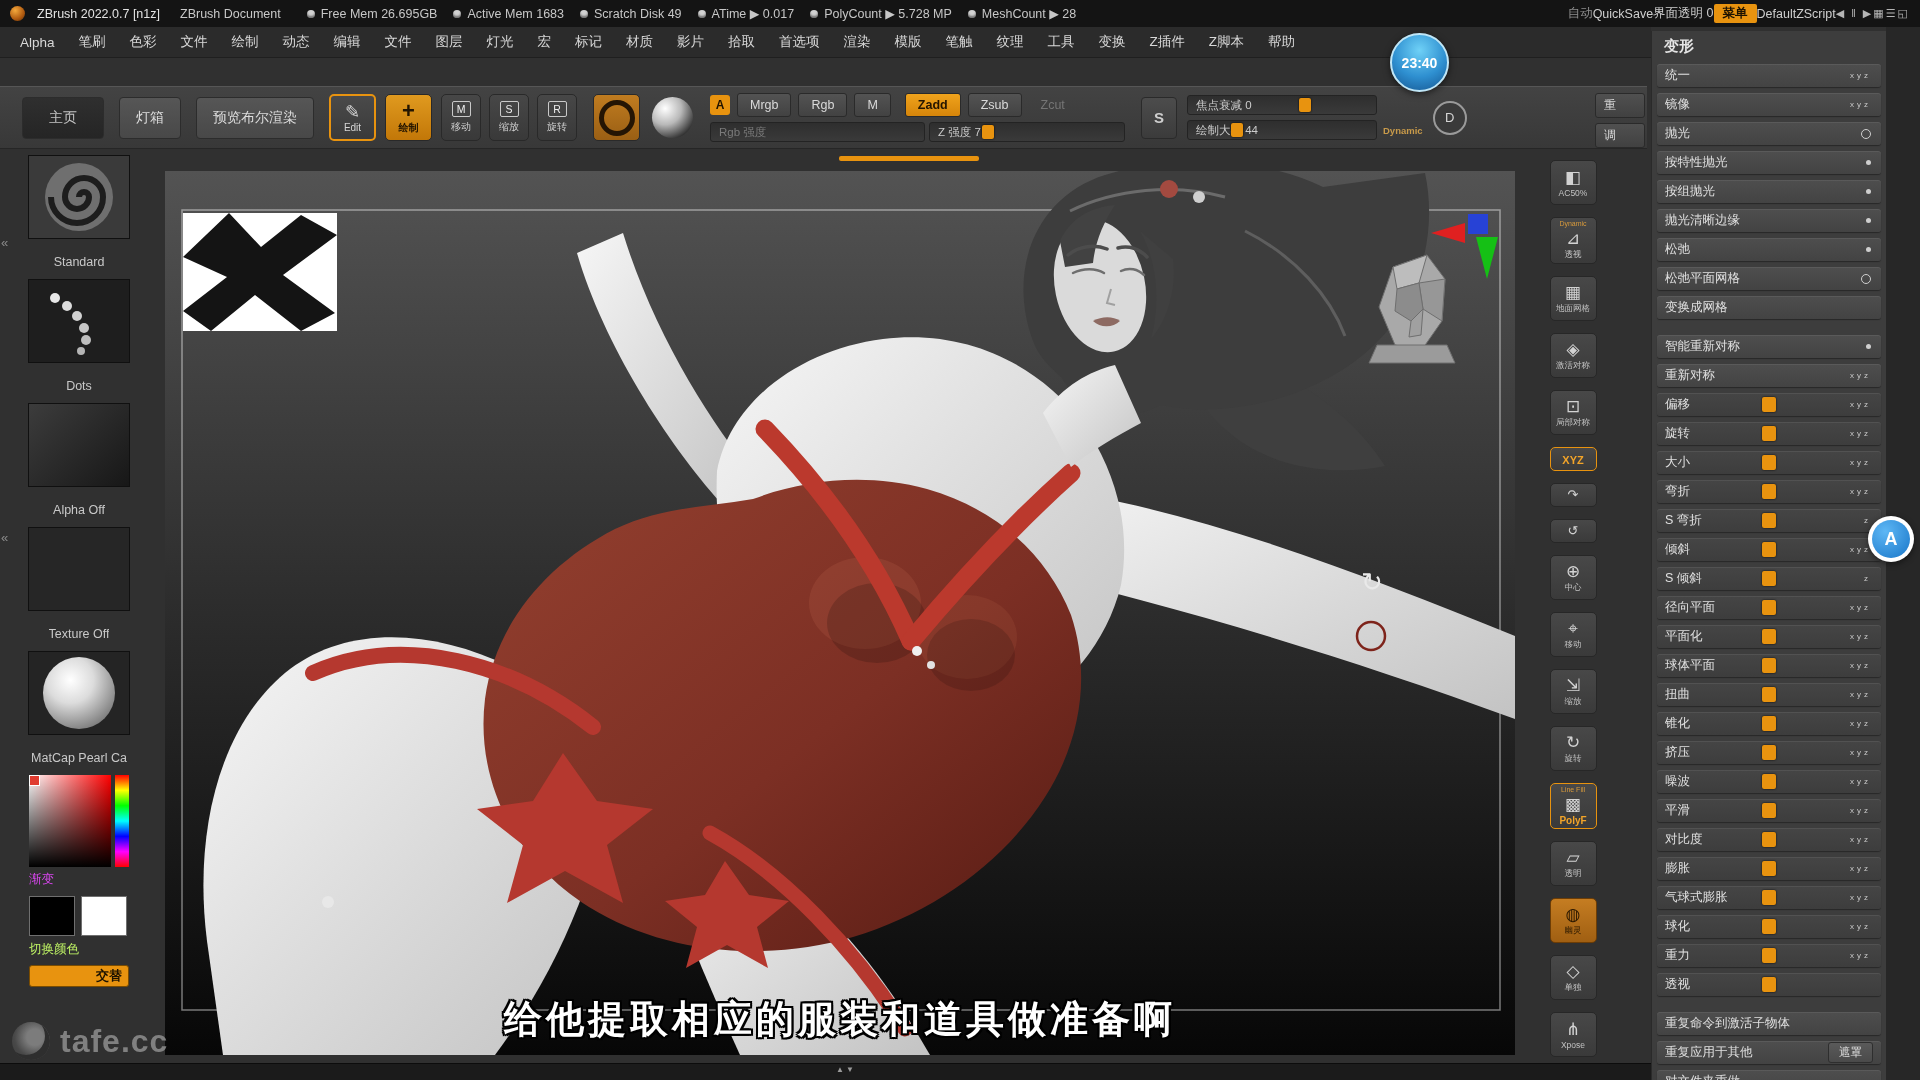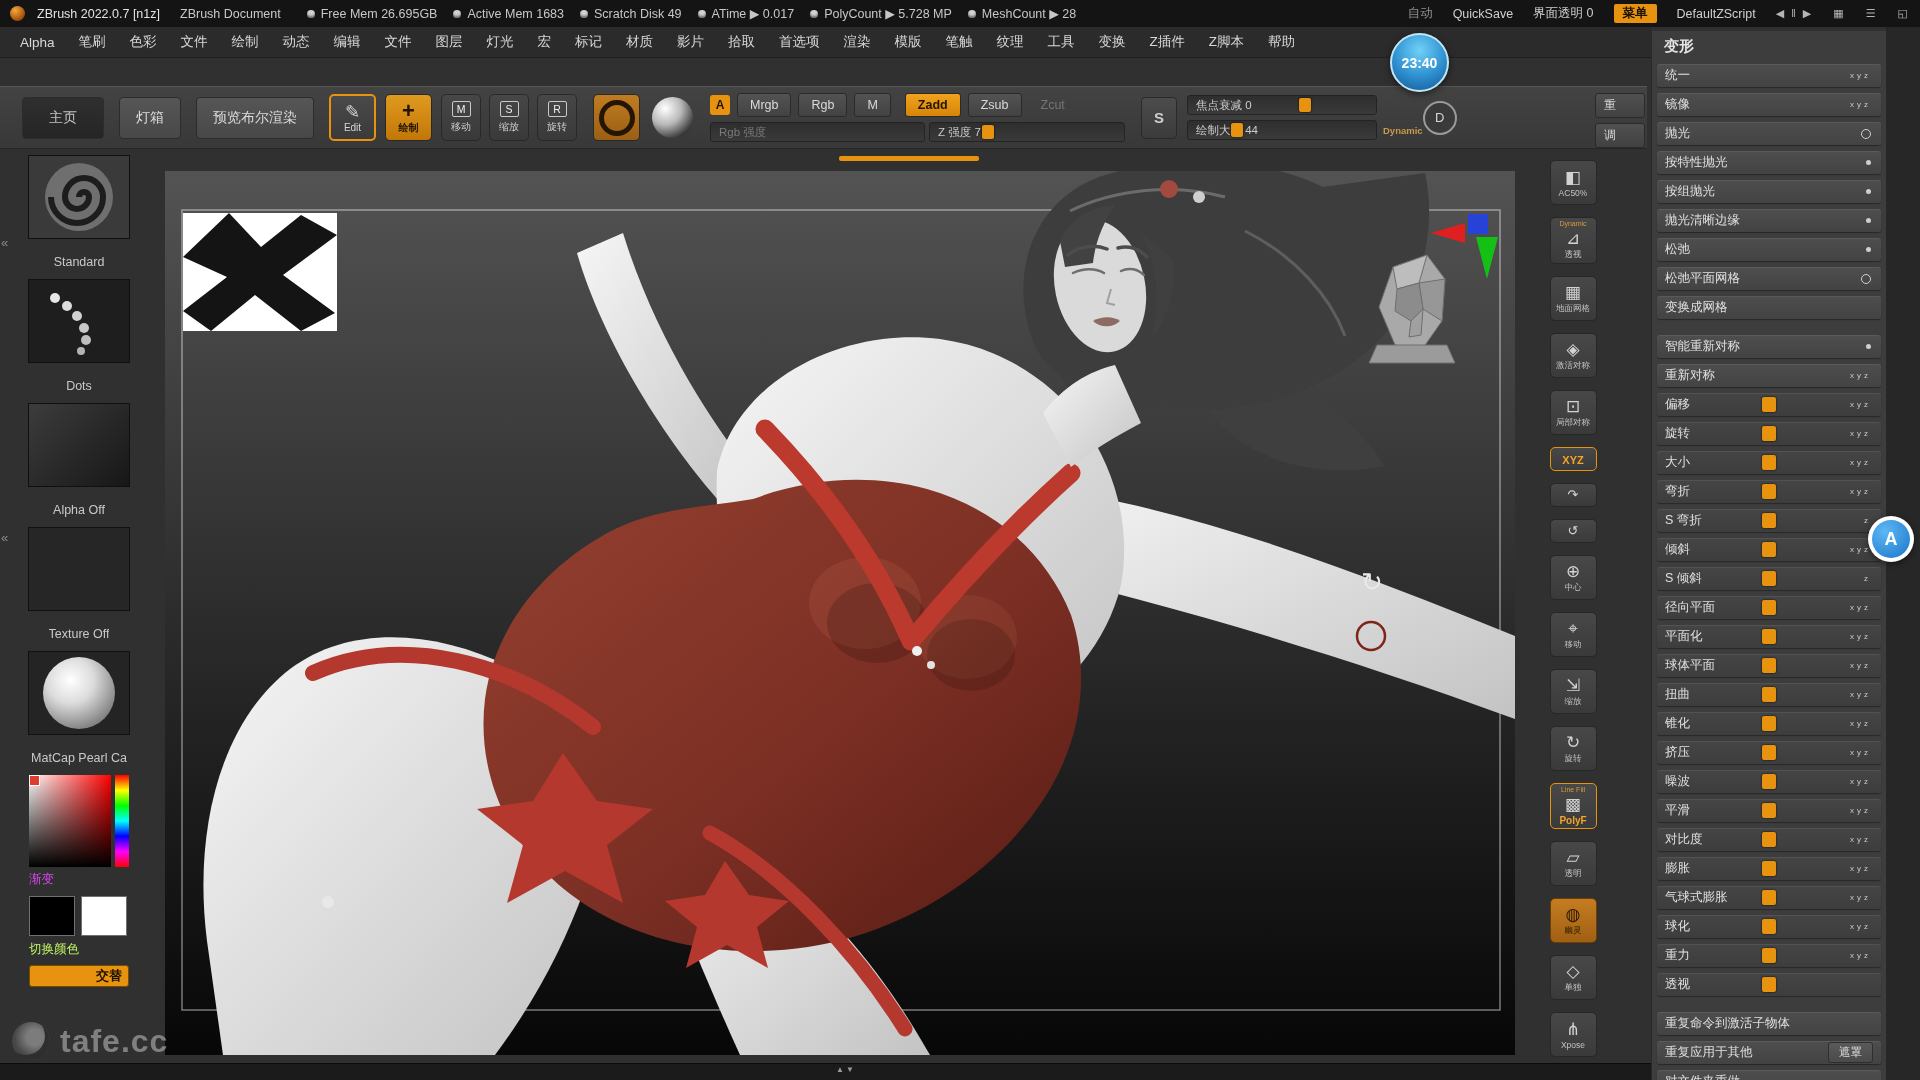--- a/index.html
+++ b/index.html
@@ -14,21 +14,21 @@
     display:flex;align-items:center;gap:12px;padding:0 10px;box-sizing:border-box;
     font-size:12.5px;color:#cfcfcf;z-index:40}
   .logo{width:15px;height:15px;border-radius:50%;flex:0 0 auto;
     background:radial-gradient(circle at 35% 30%,#f4a83c,#b05a10 60%,#5a2d06)}
   .app-title{color:#e3e3e3;white-space:nowrap}
   .doc-title{color:#c9c9c9;margin-left:8px;white-space:nowrap}
   .stats{display:flex;gap:16px;margin-left:14px}
   .stat{display:flex;align-items:center;gap:6px;color:#c7c7c7;white-space:nowrap}
   .stat .dot{width:8px;height:8px;border-radius:50%;background:#d2d2d2;
     box-shadow:inset 0 -2px 2px rgba(0,0,0,.45)}
-  .tb-right{margin-left:auto;display:flex;align-items:center;gap:20px;white-space:nowrap}
+  .tb-right{margin-left:auto;display:flex;align-items:center;gap:0;white-space:nowrap}
   .dim{color:#8f8f8f}
   .chip{background:#e8930f;color:#1c1200;padding:1px 9px;border-radius:2px;font-weight:bold}
   .tb-ic{color:#b5b5b5;font-size:11px;letter-spacing:2px}
 
   
   .menubar{position:absolute;left:0;top:27px;width:1651px;height:31px;background:#2b2b2b;
     border-bottom:1px solid #1f1f1f;display:flex;align-items:center;gap:24px;
     padding:0 20px;box-sizing:border-box;font-size:13.5px;color:#d8d8d8;z-index:5}
   .menu-item{white-space:nowrap}
 
@@ -80,21 +80,21 @@
     border:1px solid #232323;border-radius:3px;display:flex;align-items:center;
     padding:0 8px;font-size:11.5px;color:#cccccc;box-sizing:border-box;overflow:hidden}
   .slider.disabled{color:#7a7a7a}
   .slider .shandle{position:absolute;top:2px;width:12px;height:14px;background:#e8930f;
     border-radius:2px;left:calc(var(--h) * 100% - 6px);box-shadow:0 0 2px #000}
   .slider-row{display:flex;gap:4px}
   .w215{width:215px}.w196{width:196px}.w190{width:190px}
   .scubtn{width:34px;height:40px;background:linear-gradient(#4c4c4c,#3b3b3b);
     border:1px solid #2a2a2a;border-radius:4px;color:#cfcfcf;font-weight:bold;font-size:15px;
     display:flex;align-items:center;justify-content:center;margin-right:10px}
-  .fgroup{display:flex;flex-direction:column;gap:5px;margin-right:0}
+  .fgroup{display:flex;flex-direction:column;gap:5px;margin-right:10px}
   .frow{display:flex;align-items:center;gap:6px}
   .dyn{font-size:9.5px;color:#c89a4a;font-weight:bold}
   .ddial{width:30px;height:30px;border-radius:50%;border:2px solid #9a9a9a;background:#3a3a3a;
     color:#d5d5d5;font-size:13px;display:flex;align-items:center;justify-content:center;margin-right:10px}
   .minicol{position:absolute;right:2px;top:6px;width:50px;display:flex;flex-direction:column;gap:5px;overflow:hidden}
   .minibtn{height:23px;background:linear-gradient(#505050,#414141);border:1px solid #2a2a2a;
     border-radius:3px;color:#d5d5d5;font-size:12px;display:flex;align-items:center;padding-left:8px}
   .accent-underline{position:absolute;left:839px;top:156px;width:140px;height:5px;
     background:#e8930f;border-radius:2px;z-index:6}
 
@@ -519,20 +519,21 @@
       <circle cx="1206" cy="465" r="14" fill="none" stroke="#7e241b" stroke-width="2.5"></circle>
     </svg>
 
     <div class="alpha-thumb">
       <svg width="154" height="118">
         <rect width="154" height="118" fill="#ffffff"></rect>
         <path d="M 0 44 L 46 0 L 78 34 L 118 2 L 154 22 L 100 62 L 152 100 L 118 118 L 72 82 L 28 118 L 0 98 L 44 64 Z" fill="#141414"></path>
       </svg>
     </div>
 
+    <div class="subtitle">给他提取相应的服装和道具做准备啊</div>
   </main>
 
   <div class="bottom-strip">
     <span class="strip-arrows">▲▼</span>
   </div>
 
   <aside class="right-shelf">
 
       <div class="shelf-btn">
         <span class="tiny"></span>

